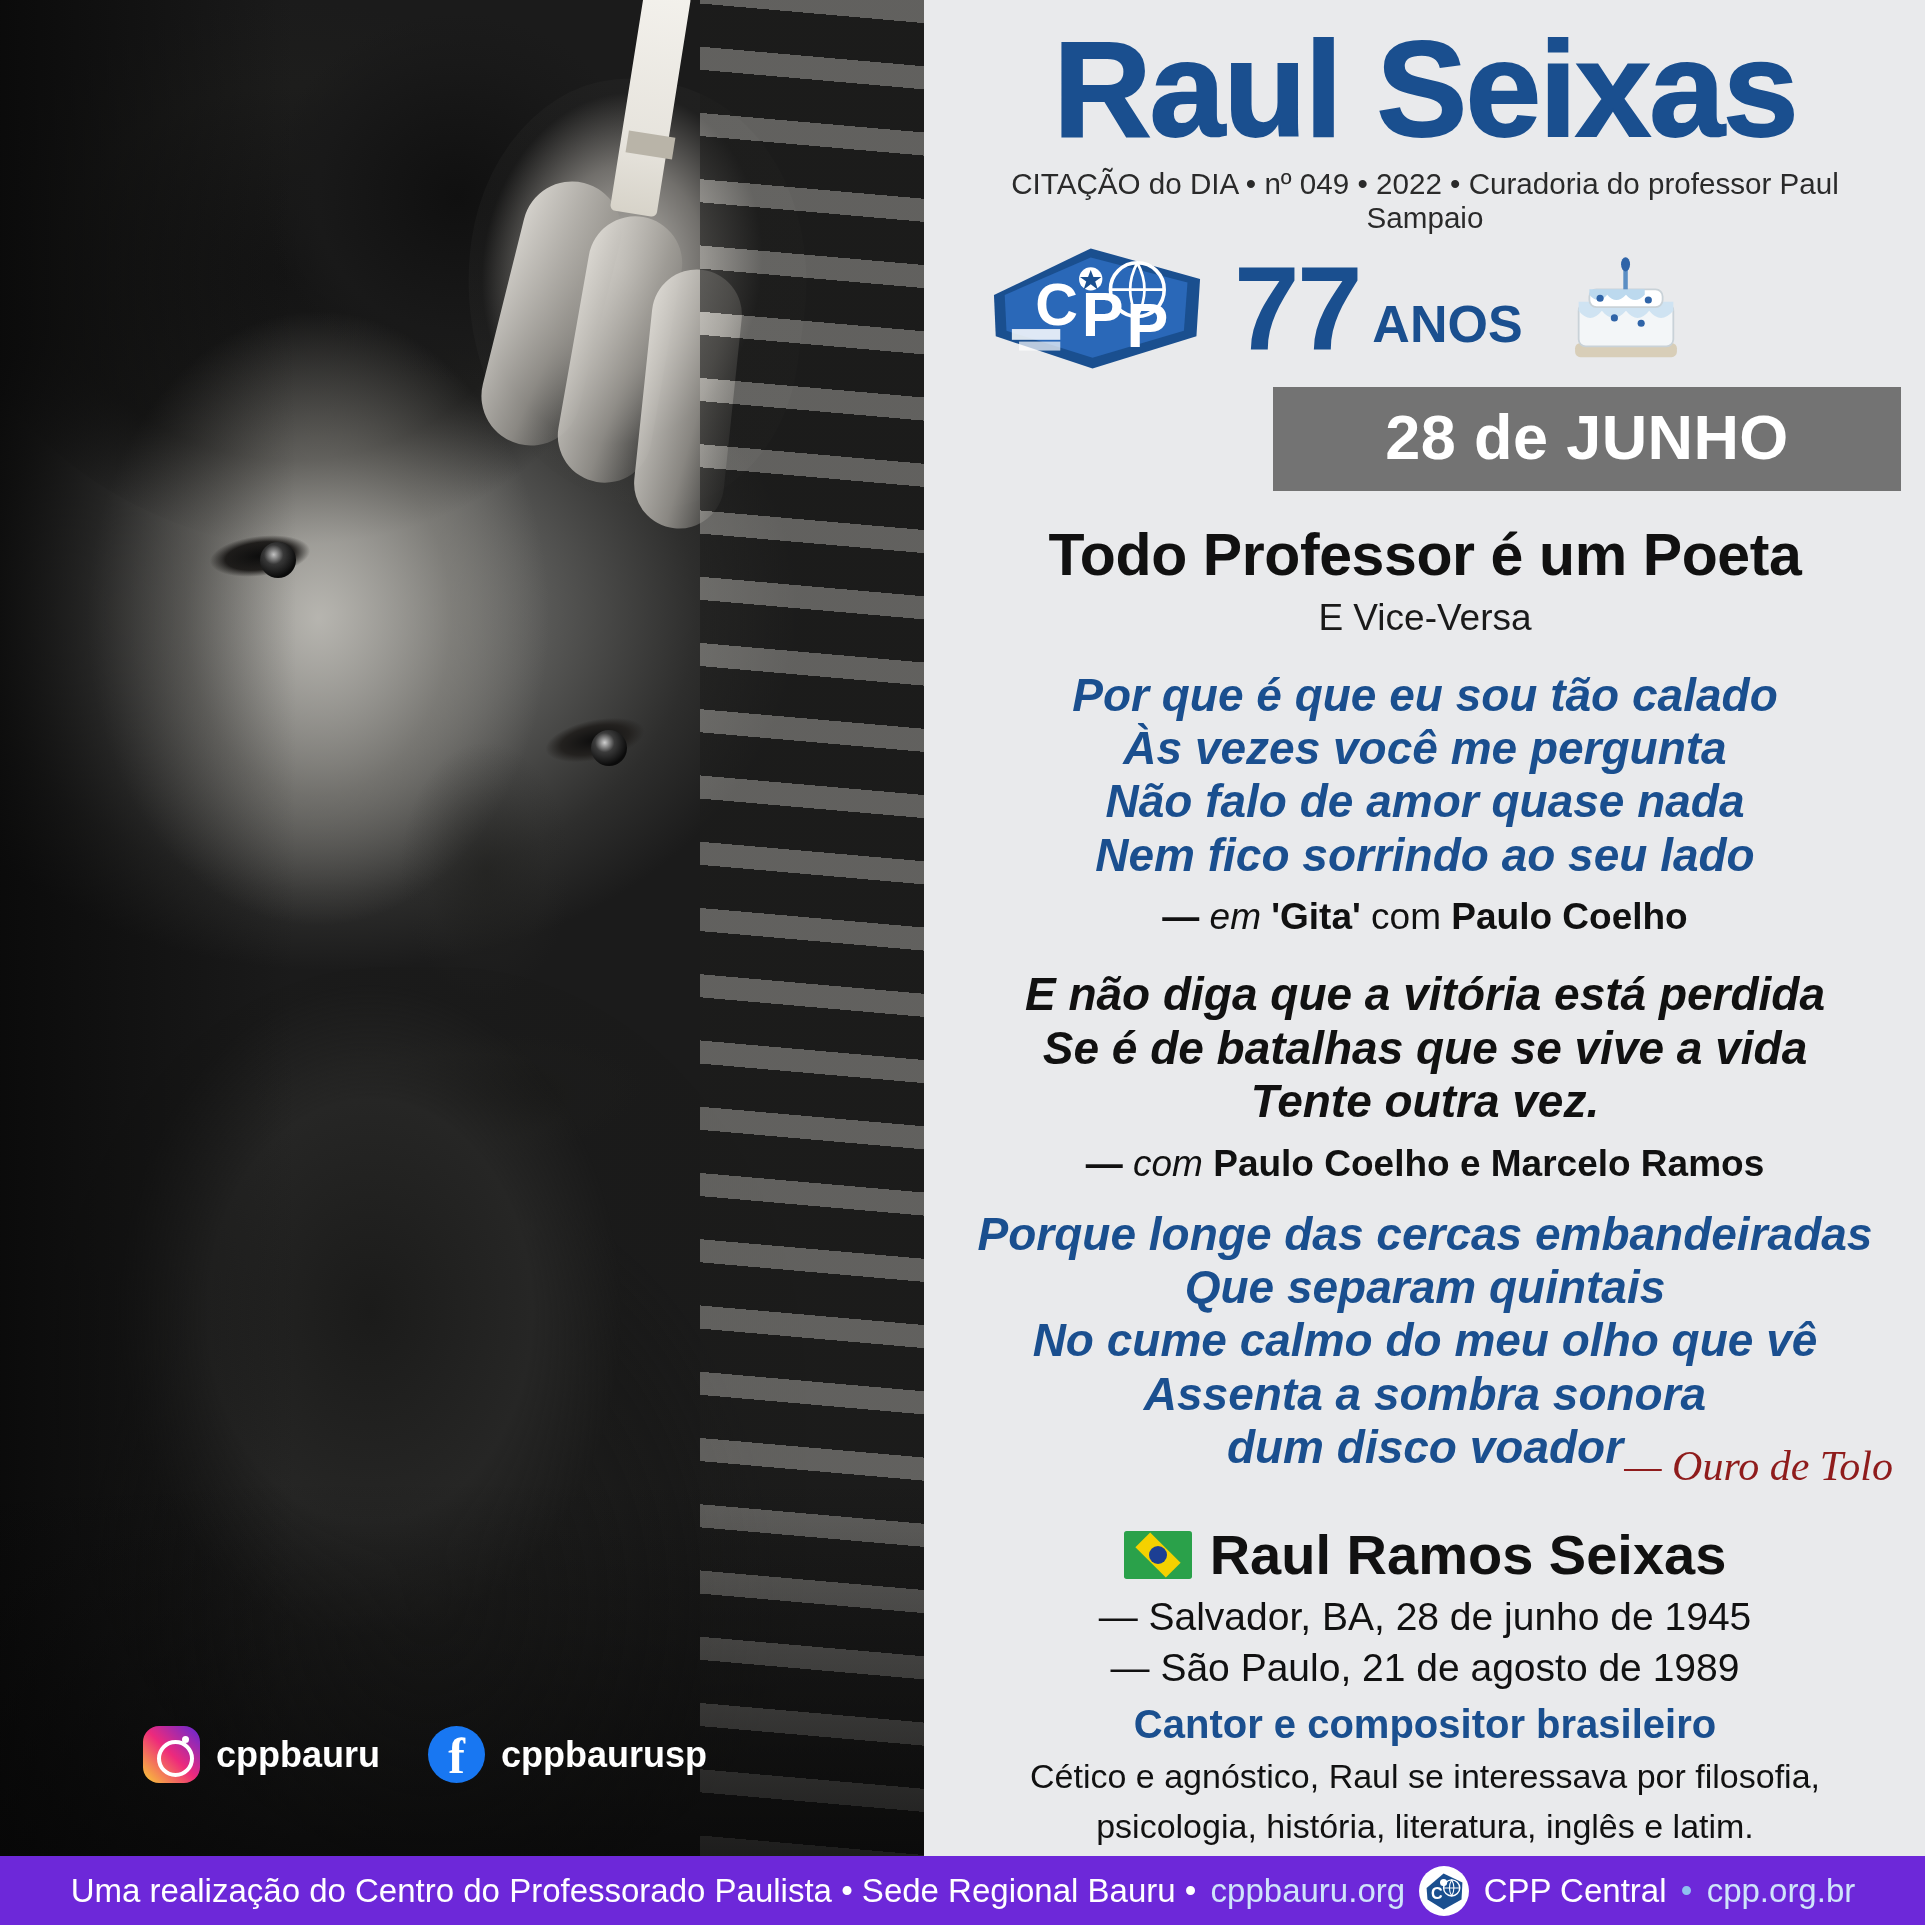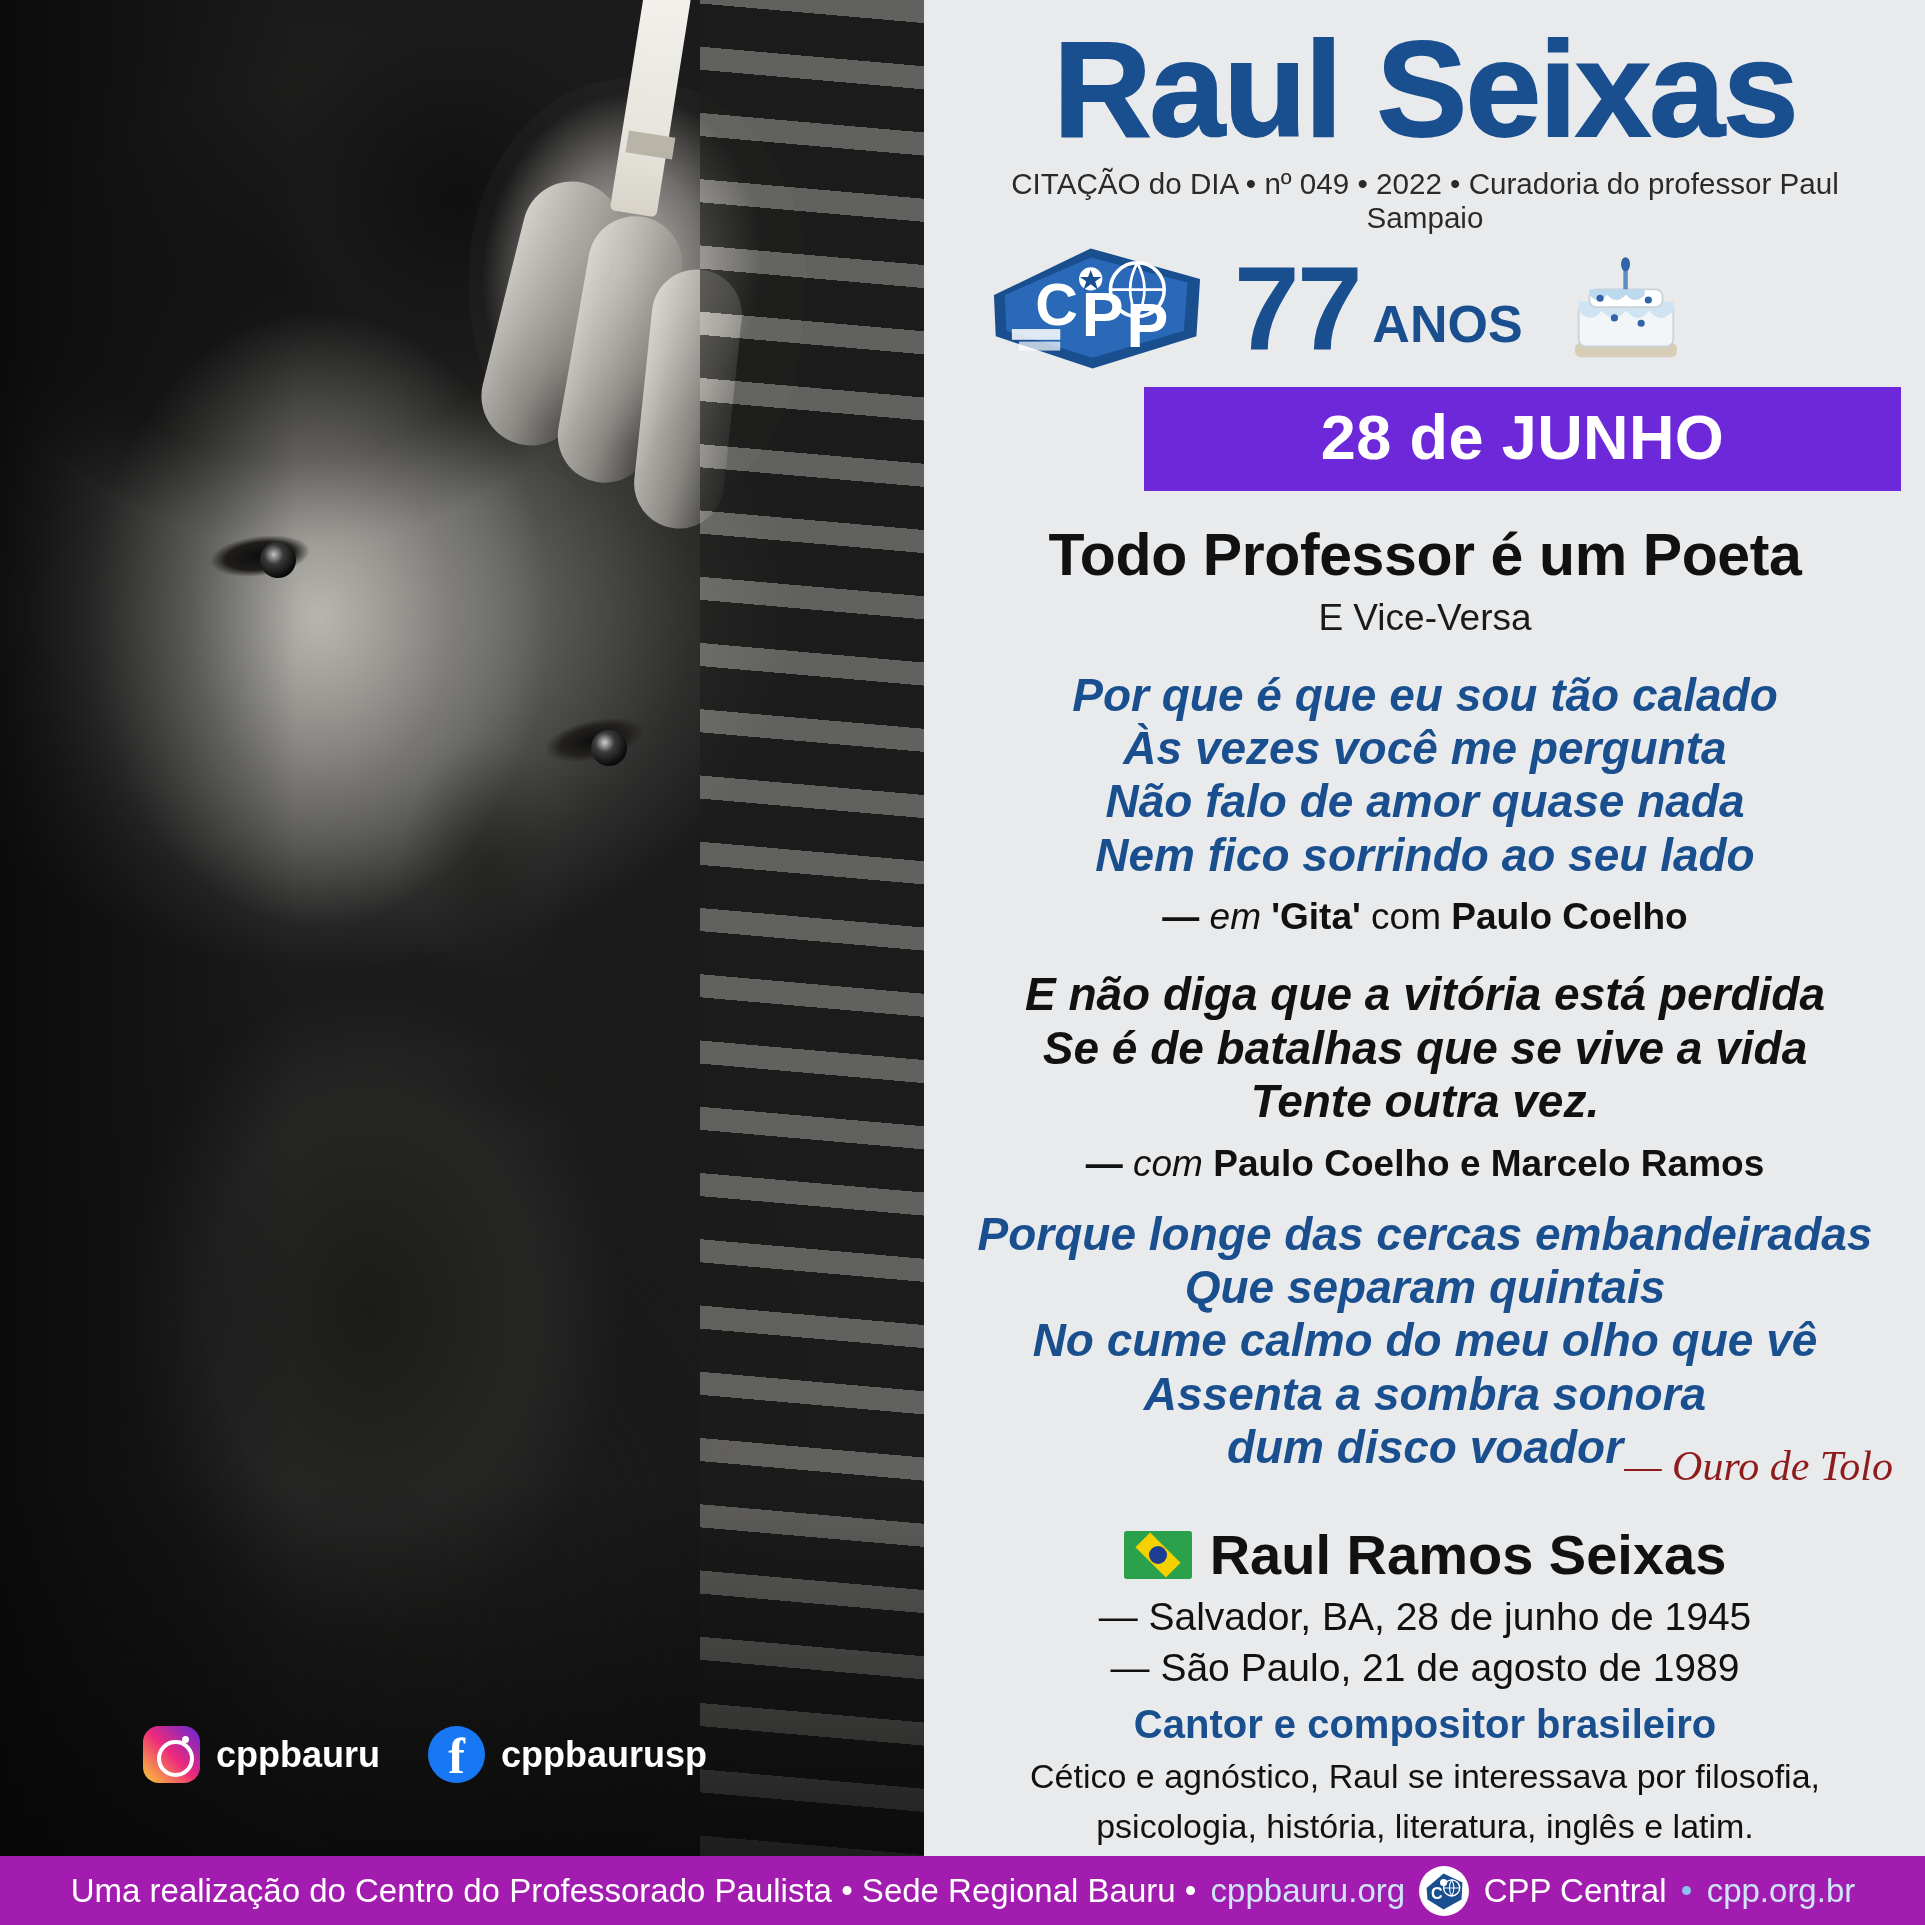--- a/index.html
+++ b/index.html
@@ -262,22 +262,22 @@
     line-height: 1.6;
   }
   .cake {
     width: 134px; height: 116px;
     margin-left: 36px;
     position: relative;
     flex: 0 0 134px;
   }
   .date-bar {
     margin: 12.5px 0 0 auto;
-    width: 757px;
-    background: #6d28d9;
+    width: 628px;
+    background: #737373;
     color: #ffffff;
     text-align: center;
     font-size: 63px;
     font-weight: bold;
     padding: 14.3px 0 18px 0;
     letter-spacing: 0.4px;
   }
   .work-title {
     text-align: center;
     color: #111111;
@@ -367,21 +367,21 @@
     text-align: center;
     color: #111111;
     font-size: 34px;
     line-height: 1.2;
     margin-top: 9px;
   }
 
   
   .footer {
     height: 70px;
-    background: #a21caf;
+    background: #6d28d9;
     color: #ffffff;
     display: flex;
     align-items: center;
     justify-content: center;
     gap: 14.3px;
     font-size: 33px;
   }
   .footer .sep { color: #8fc0ef; }
   .footer .lnk { color: #cfe4fa; }
   .footer-logo {

